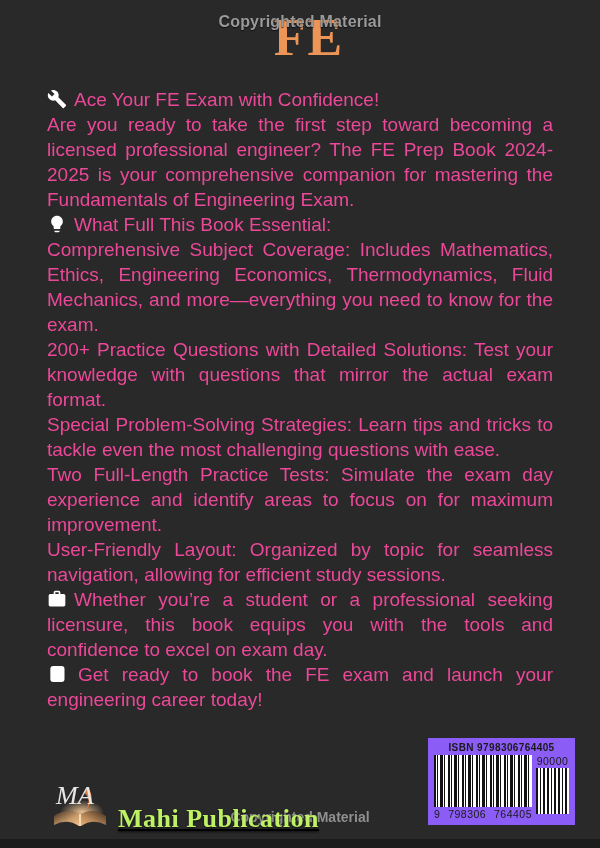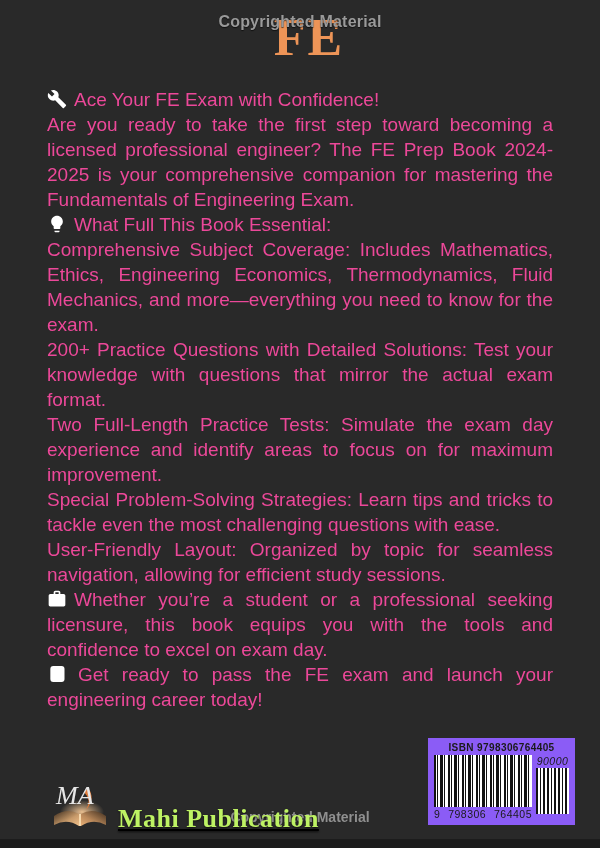--- a/index.html
+++ b/index.html
@@ -112,21 +112,21 @@
       #111 0 2px, #fff 2px 3px, #111 3px 4px, #fff 4px 6px,
       #111 6px 9px, #fff 9px 10px, #111 10px 11px, #fff 11px 14px);
   }
   .main-digits {
     display: flex;
     justify-content: space-between;
     font-size: 10.5px;
     margin-top: 1px;
     letter-spacing: 0.5px;
   }
-  .supp-col { width: 33px; margin-left: 4px; font-style: italic; }
+  .supp-col { width: 33px; margin-left: 4px; }
   .supp-label { font-size: 10.5px; text-align: center; letter-spacing: 0.5px; }
   .bars-supp {
     height: 46px;
     margin-top: 1px;
     background: repeating-linear-gradient(90deg,
       #111 0 2px, #fff 2px 4px, #111 4px 5px, #fff 5px 7px,
       #111 7px 9px, #fff 9px 11px);
   }
 </style>
 </head>
@@ -148,34 +148,34 @@
     <p><span>Are you ready to take the first step toward becoming a licensed professional engineer? The FE Prep Book 2024-2025 is your comprehensive companion for mastering the Fundamentals of Engineering Exam.</span></p>
 
     <p>
       <span class="inline-icon"><svg viewBox="0 0 24 24">
             <path d="M9 21c0 .55.45 1 1 1h4c.55 0 1-.45 1-1v-1H9v1zm3-19C8.14 2 5 5.14 5 9c0 2.38 1.19 4.47 3 5.74V17c0 .55.45 1 1 1h6c.55 0 1-.45 1-1v-2.26c1.81-1.27 3-3.36 3-5.74 0-3.86-3.14-7-7-7z"></path>
           </svg></span><span>What Full This Book Essential:</span>
     </p>
 
     <p><span>Comprehensive Subject Coverage: Includes Mathematics, Ethics, Engineering Economics, Thermodynamics, Fluid Mechanics, and more—everything you need to know for the exam.</span></p>
     <p><span>200+ Practice Questions with Detailed Solutions: Test your knowledge with questions that mirror the actual exam format.</span></p>
+    <p><span>Special Problem-Solving Strategies: Learn tips and tricks to tackle even the most challenging questions with ease.</span></p>
     <p><span>Two Full-Length Practice Tests: Simulate the exam day experience and identify areas to focus on for maximum improvement.</span></p>
-    <p><span>Special Problem-Solving Strategies: Learn tips and tricks to tackle even the most challenging questions with ease.</span></p>
     <p><span>User-Friendly Layout: Organized by topic for seamless navigation, allowing for efficient study sessions.</span></p>
 
     <p>
       <span class="inline-icon"><svg viewBox="0 0 24 24">
             <path d="M20 6h-4V4c0-1.1-.9-2-2-2h-4c-1.1 0-2 .9-2 2v2H4c-1.1 0-2 .9-2 2v11c0 1.1.9 2 2 2h16c1.1 0 2-.9 2-2V8c0-1.1-.9-2-2-2zm-6 0h-4V4h4v2z"></path>
           </svg></span><span>Whether you’re a student or a professional seeking licensure, this book equips you with the tools and confidence to excel on exam day.</span>
     </p>
 
     <p>
       <span class="inline-icon" style="margin-right:11px;"><svg viewBox="0 0 24 24">
             <rect x="4" y="2.5" width="17" height="19" rx="3.5"></rect>
-          </svg></span><span>Get ready to pass the FE exam and launch your engineering career today!</span>
+          </svg></span><span>Get ready to book the FE exam and launch your engineering career today!</span>
     </p>
 
   </div>
 
   <div class="publisher">
     <svg class="publisher-logo-svg" viewBox="0 0 64 58">
       <defs>
         <linearGradient id="pgL" x1="0" y1="0" x2="1" y2="1">
           <stop offset="0" stop-color="#3a2a1c"></stop>
           <stop offset="0.6" stop-color="#c79a6a"></stop>

